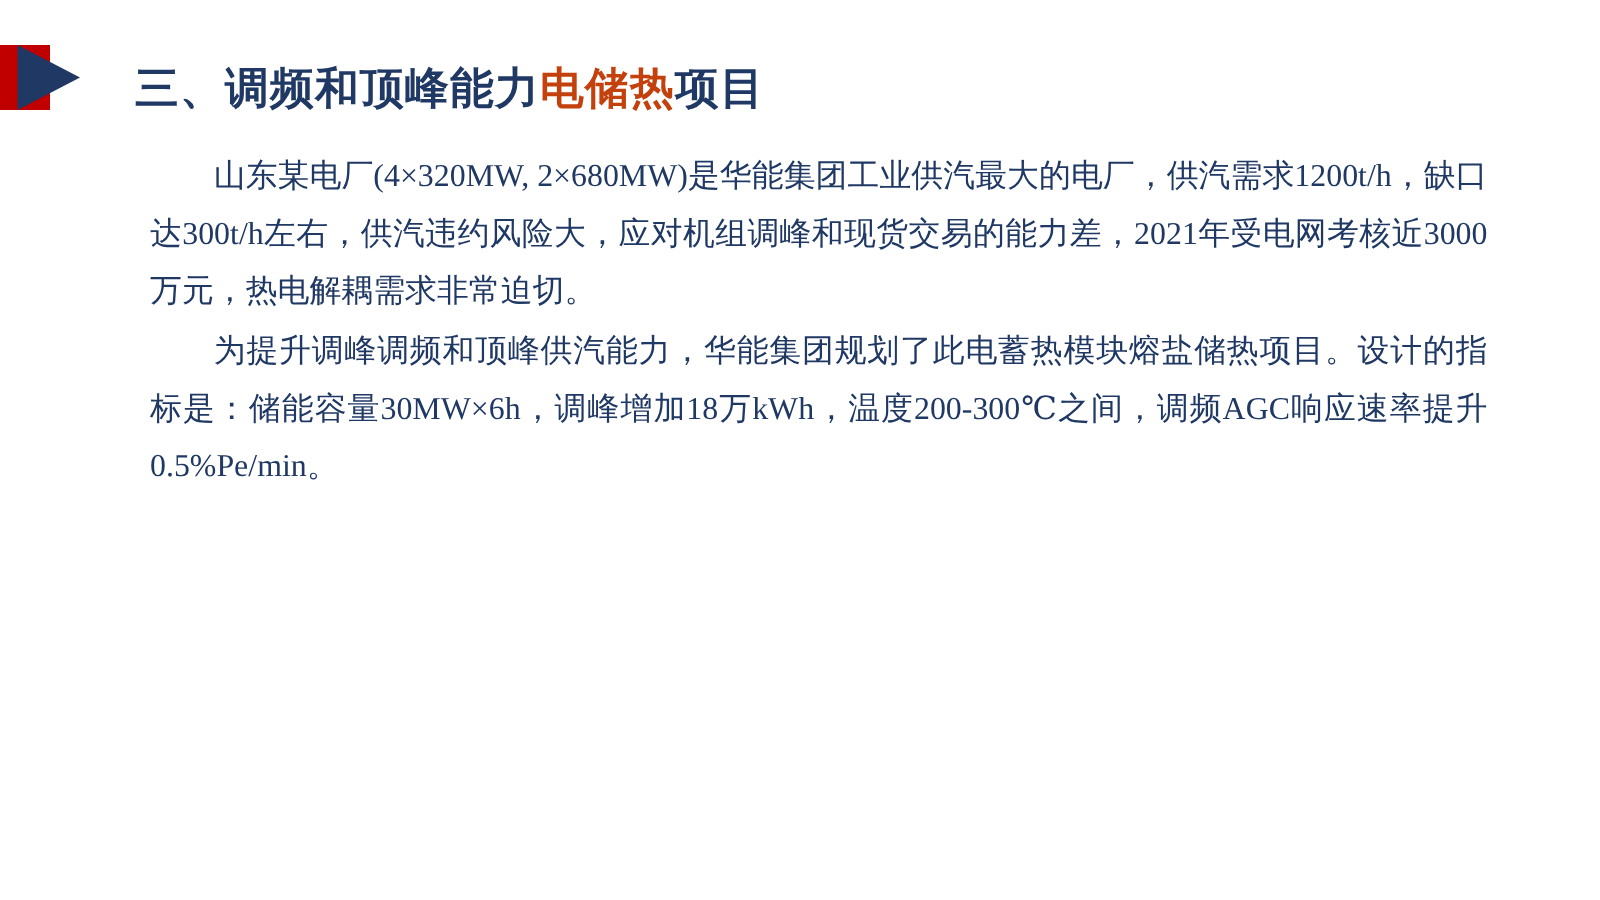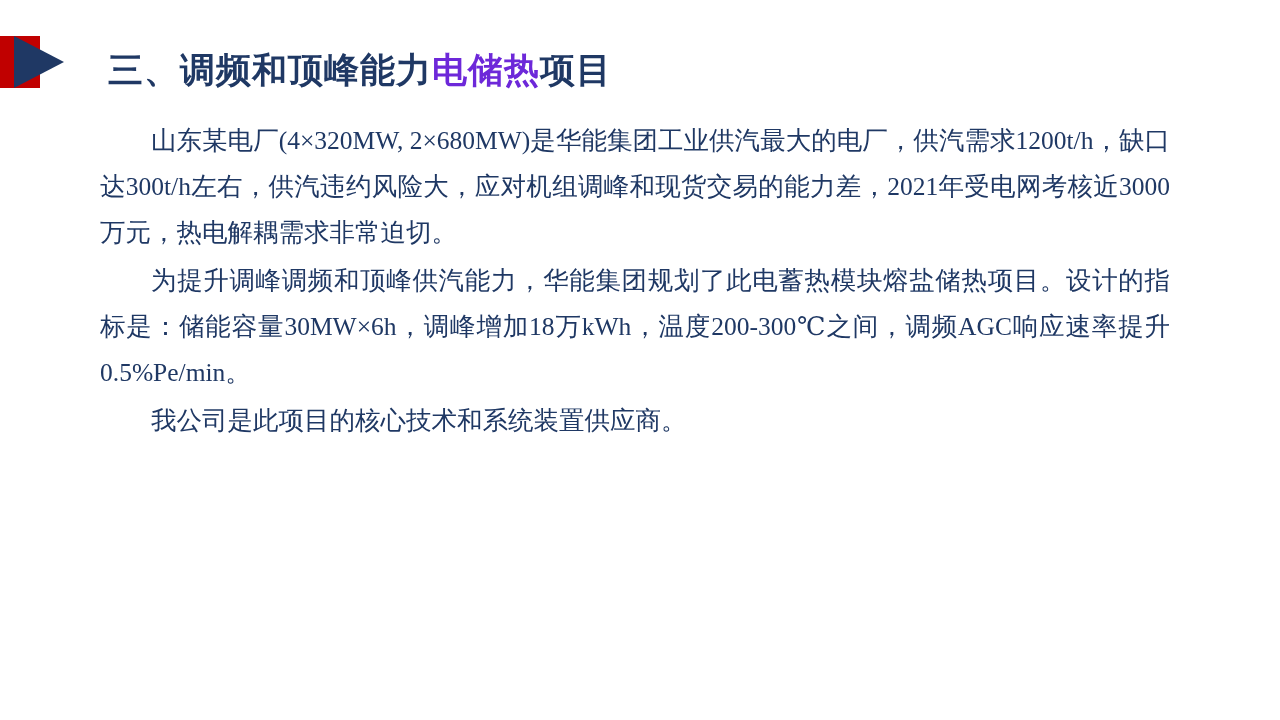--- a/index.html
+++ b/index.html
@@ -48,27 +48,27 @@
     left: 108px;
     top: 50px;
     font-size: 35px;
     font-weight: bold;
     color: #1F3864;
     letter-spacing: 1px;
     white-space: nowrap;
     line-height: 1.2;
   }
   .title .accent {
-    color: #6d28d9;
+    color: #c2410c;
   }
 
   
   .body-text {
     position: absolute;
-    left: 100px;
+    left: 120px;
     top: 118px;
     width: 1070px;
     color: #1F3864;
     font-size: 25.5px;
     line-height: 46px;
     text-align: justify;
     text-justify: inter-ideograph;
   }
   .para {
     margin: 0 0 2px 0;
@@ -83,14 +83,13 @@
   <div class="blue-arrow"></div>
 </div>
 
 <div class="title">
   <span>三、调频和顶峰能力</span><span class="accent">电储热</span><span>项目</span>
 </div>
 
 <div class="body-text">
   <p class="para">山东某电厂(4×320MW, 2×680MW)是华能集团工业供汽最大的电厂，供汽需求1200t/h，缺口达300t/h左右，供汽违约风险大，应对机组调峰和现货交易的能力差，2021年受电网考核近3000万元，热电解耦需求非常迫切。</p>
   <p class="para">为提升调峰调频和顶峰供汽能力，华能集团规划了此电蓄热模块熔盐储热项目。设计的指标是：储能容量30MW×6h，调峰增加18万kWh，温度200-300℃之间，调频AGC响应速率提升0.5%Pe/min。</p>
-  <p class="para">我公司是此项目的核心技术和系统装置供应商。</p>
 </div>
 
 </body></html>

